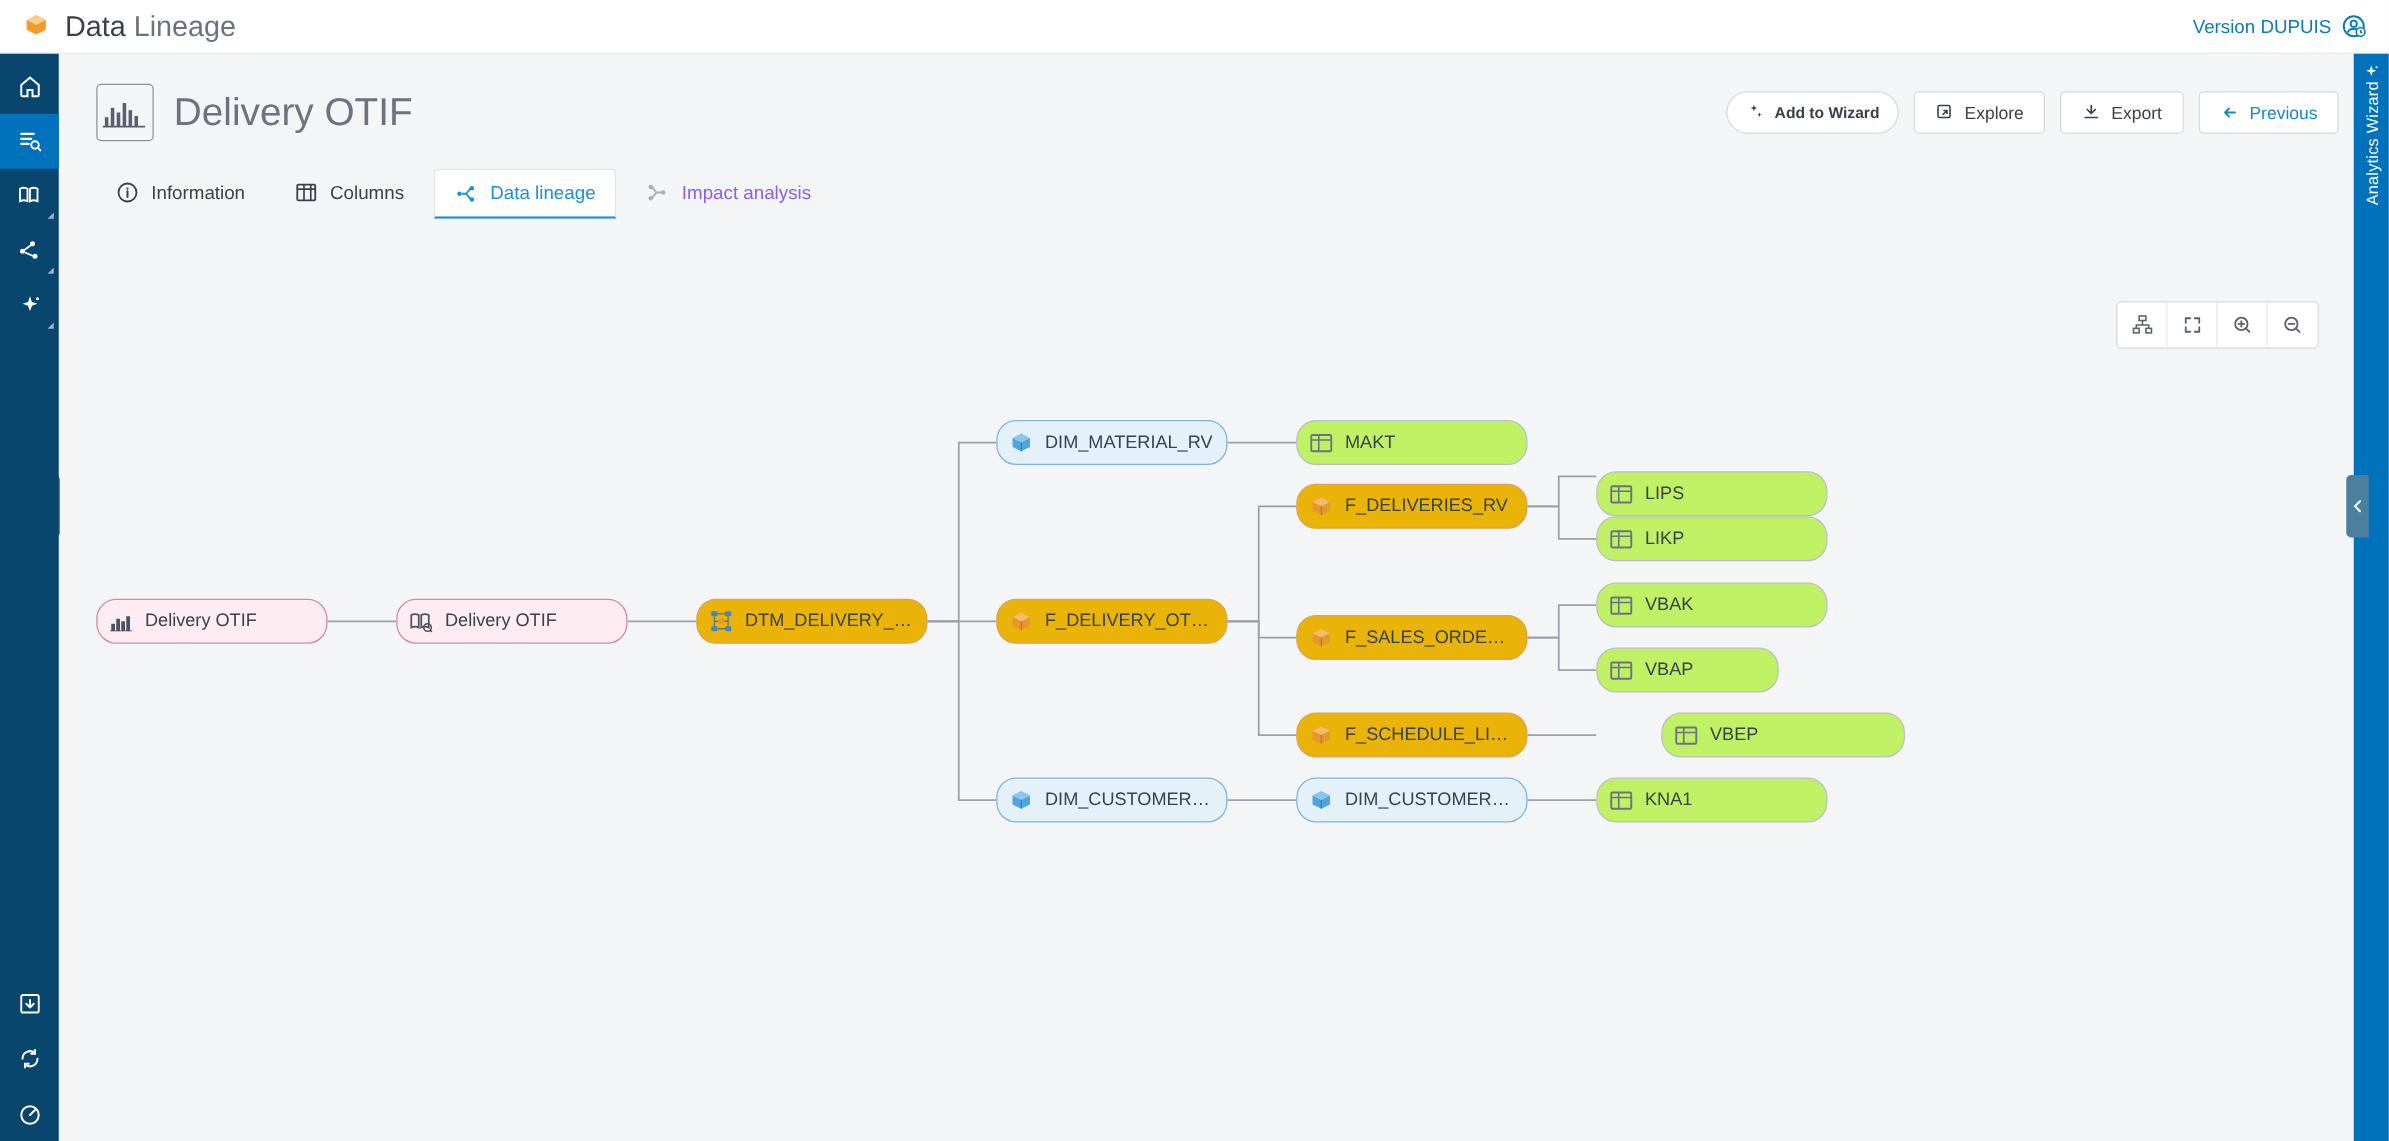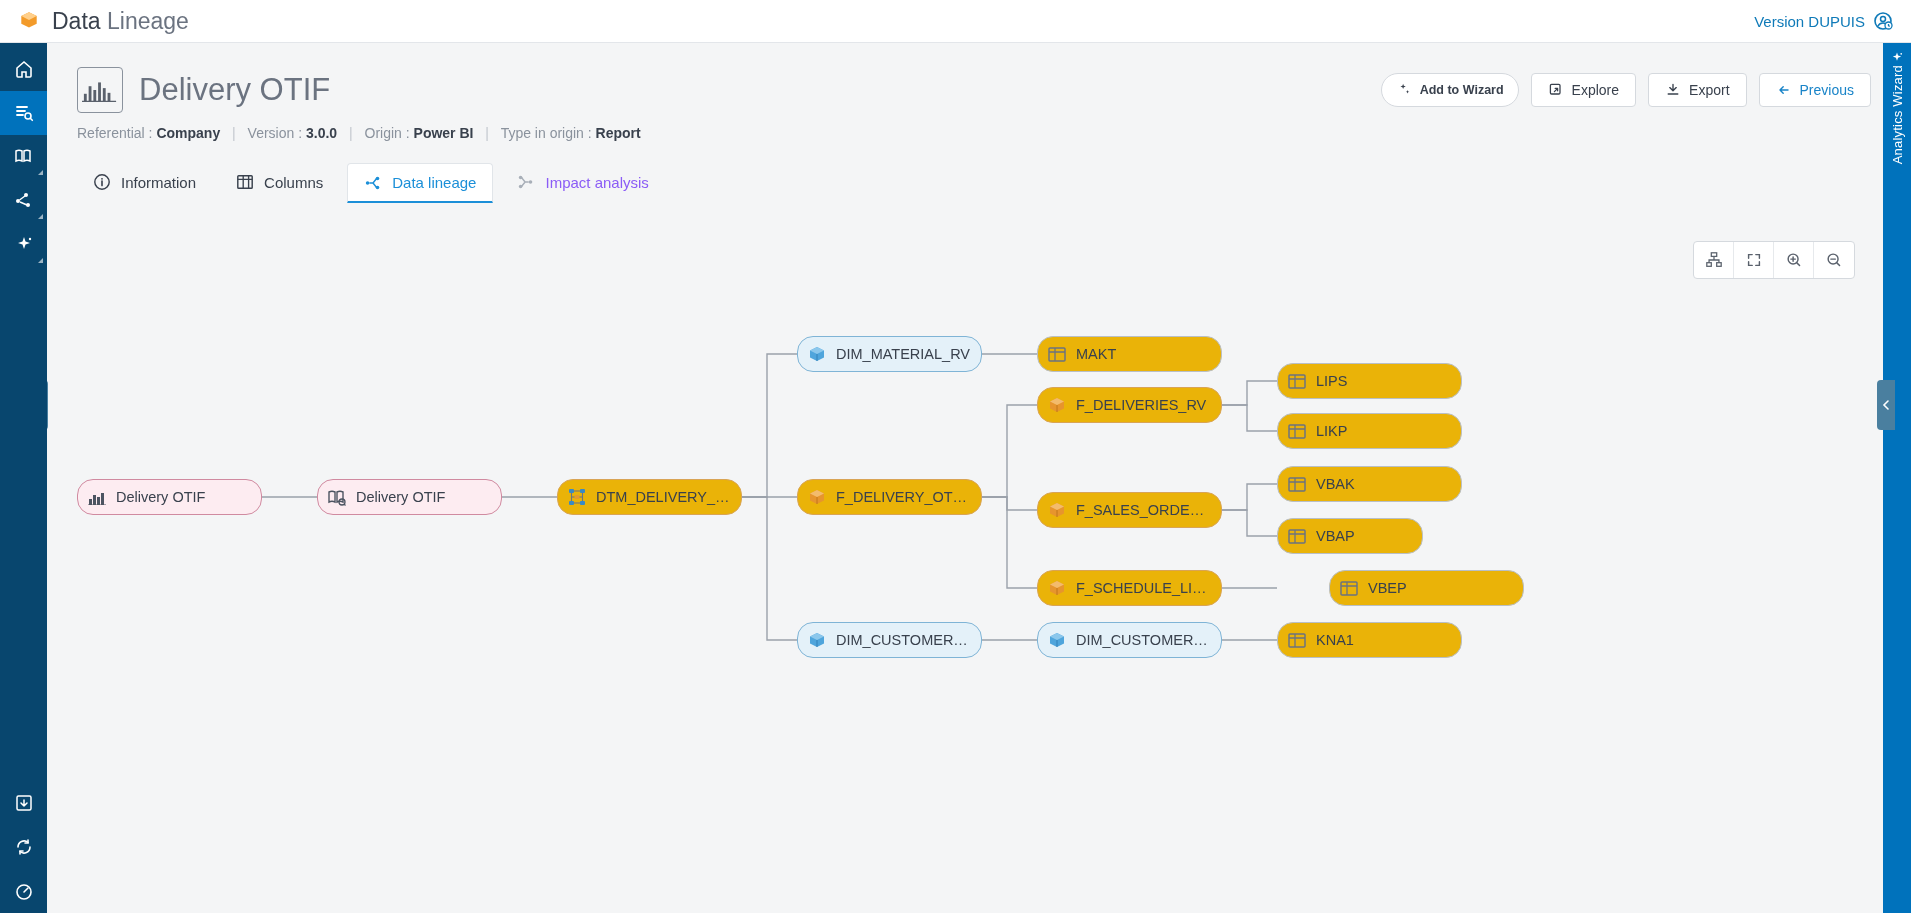--- a/index.html
+++ b/index.html
@@ -58,21 +58,21 @@
   .canvas-toolbar .tbtn:last-child{border-right:none}
 
   
   .graph{position:absolute;left:0;right:0;top:0;bottom:0}
   .node{position:absolute;height:36px;border:1px solid;border-radius:16px;display:flex;align-items:center;padding:0 10px 0 8px;gap:8px;font-size:14.5px;font-weight:500;overflow:hidden;white-space:nowrap;text-overflow:ellipsis;cursor:pointer}
   .node .nic{width:22px;height:20px;flex:0 0 22px;display:flex;align-items:center;justify-content:center}
   .node .ntxt{overflow:hidden;text-overflow:ellipsis}
   .pink{background:#fdecf1;border-color:#d08aa0}
   .orange{background:#eab308;border-color:#d9a455}
   .blue{background:#e4f1f9;border-color:#7fb4d6}
-  .grey{background:#eab308;border-color:#b9bfc6}
+  .grey{background:#bef264;border-color:#b9bfc6}
 
   svg.edge{position:absolute;overflow:visible;pointer-events:none}
   svg.edge path{stroke:#9aa1aa;stroke-width:1.4;fill:none}
 </style>
 </head>
 <body>
 
 <svg width="0" height="0" style="position:absolute">
 <defs>
   <g id="i-house">
@@ -325,29 +325,20 @@
         </button>
       <button class="btn link">
           <svg viewBox="0 0 20 20">
             <use href="#i-arrowleft"></use>
           </svg>
           <span>Previous</span>
         </button>
     </div>
   </div>
 
-  <div class="meta">
-    <span>Referential :</span> <b>Company</b>
-    <span class="sep">|</span>
-    <span>Version :</span> <b>3.0.0</b>
-    <span class="sep">|</span>
-    <span>Origin :</span> <b>Power BI</b>
-    <span class="sep">|</span>
-    <span>Type in origin :</span> <b>Report</b>
-  </div>
 
   <div class="tabs">
     <div class="tab">
         <svg viewBox="0 0 20 20">
           <use href="#i-info"></use>
         </svg>
         <span>Information</span>
       </div>
     <div class="tab">
         <svg viewBox="0 0 20 20">
@@ -498,21 +489,21 @@
         </div>
       <div class="node blue" style="left:990px;top:393px;width:185px">
           <span class="nic">
             <svg viewBox="0 0 20 18" width="20" height="18">
               <use href="#i-cube-b"></use>
             </svg>
           </span>
           <span class="ntxt">DIM_CUSTOMER_RV</span>
         </div>
 
-      <div class="node grey" style="left:1230px;top:134px;width:185px">
+      <div class="node grey" style="left:1230px;top:148px;width:185px">
           <span class="nic">
             <svg viewBox="0 0 20 18" width="20" height="18">
               <use href="#i-tablemini"></use>
             </svg>
           </span>
           <span class="ntxt">LIPS</span>
         </div>
       <div class="node grey" style="left:1230px;top:184px;width:185px">
           <span class="nic">
             <svg viewBox="0 0 20 18" width="20" height="18">

